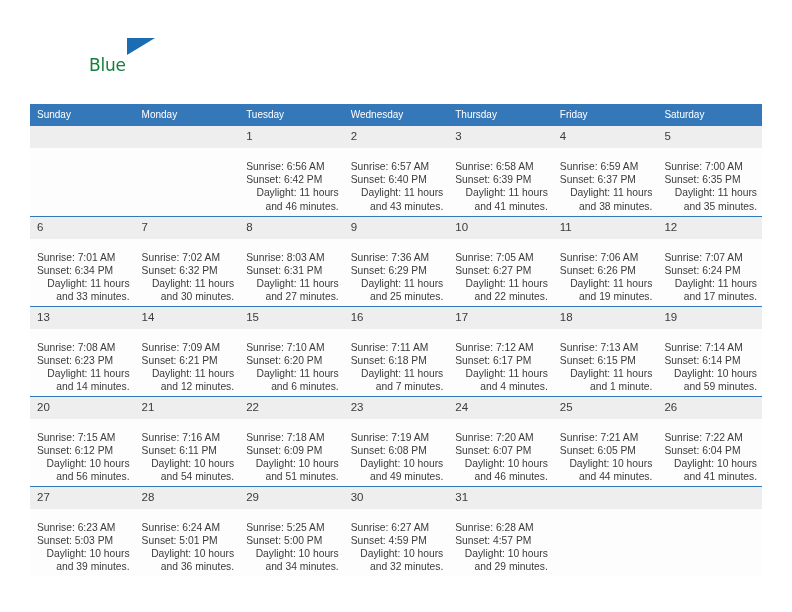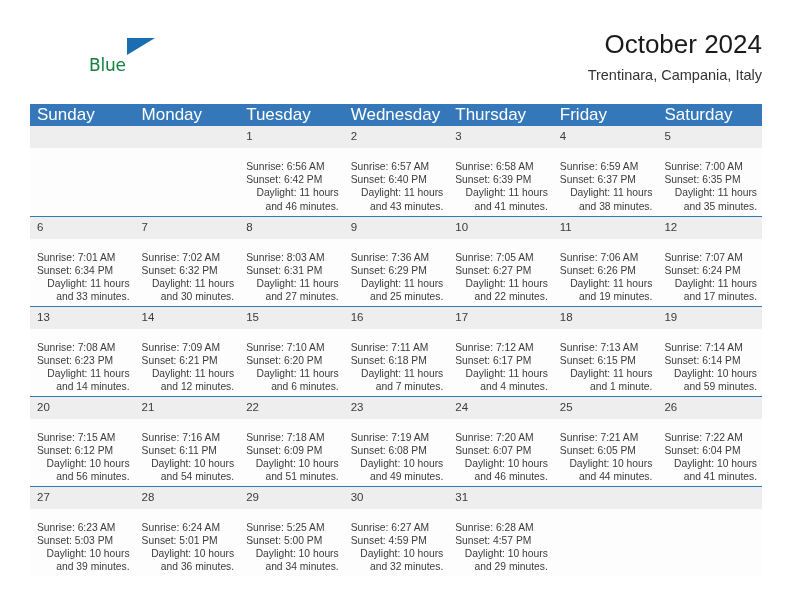--- a/index.html
+++ b/index.html
@@ -105,21 +105,21 @@
 
   table.cal {
     width: 732px;
     border-collapse: collapse;
     table-layout: fixed;
   }
 
   thead th {
     background: #3578b9;
     color: #ffffff;
-    font-size: 17px;
+    font-size: 10px;
     font-weight: 400;
     text-align: left;
     padding: 5px 0 5px 7px;
     height: 21px;
     line-height: 12px;
     border: none;
   }
 
   tbody tr.week {
     height: 90px;
@@ -166,24 +166,20 @@
 
 <div class="page">
 
   <div class="header">
 
     <div class="logo">
       <span class="logo-tri"></span>
       <span class="logo-blue">Blue</span>
     </div>
 
-    <div class="title-block">
-      <div class="cal-title">October 2024</div>
-      <div class="cal-subtitle">Trentinara, Campania, Italy</div>
-    </div>
 
   </div>
 
   <div class="calendar">
     <table class="cal">
       <thead>
         <tr>
           <th>Sunday</th>
           <th>Monday</th>
           <th>Tuesday</th>

